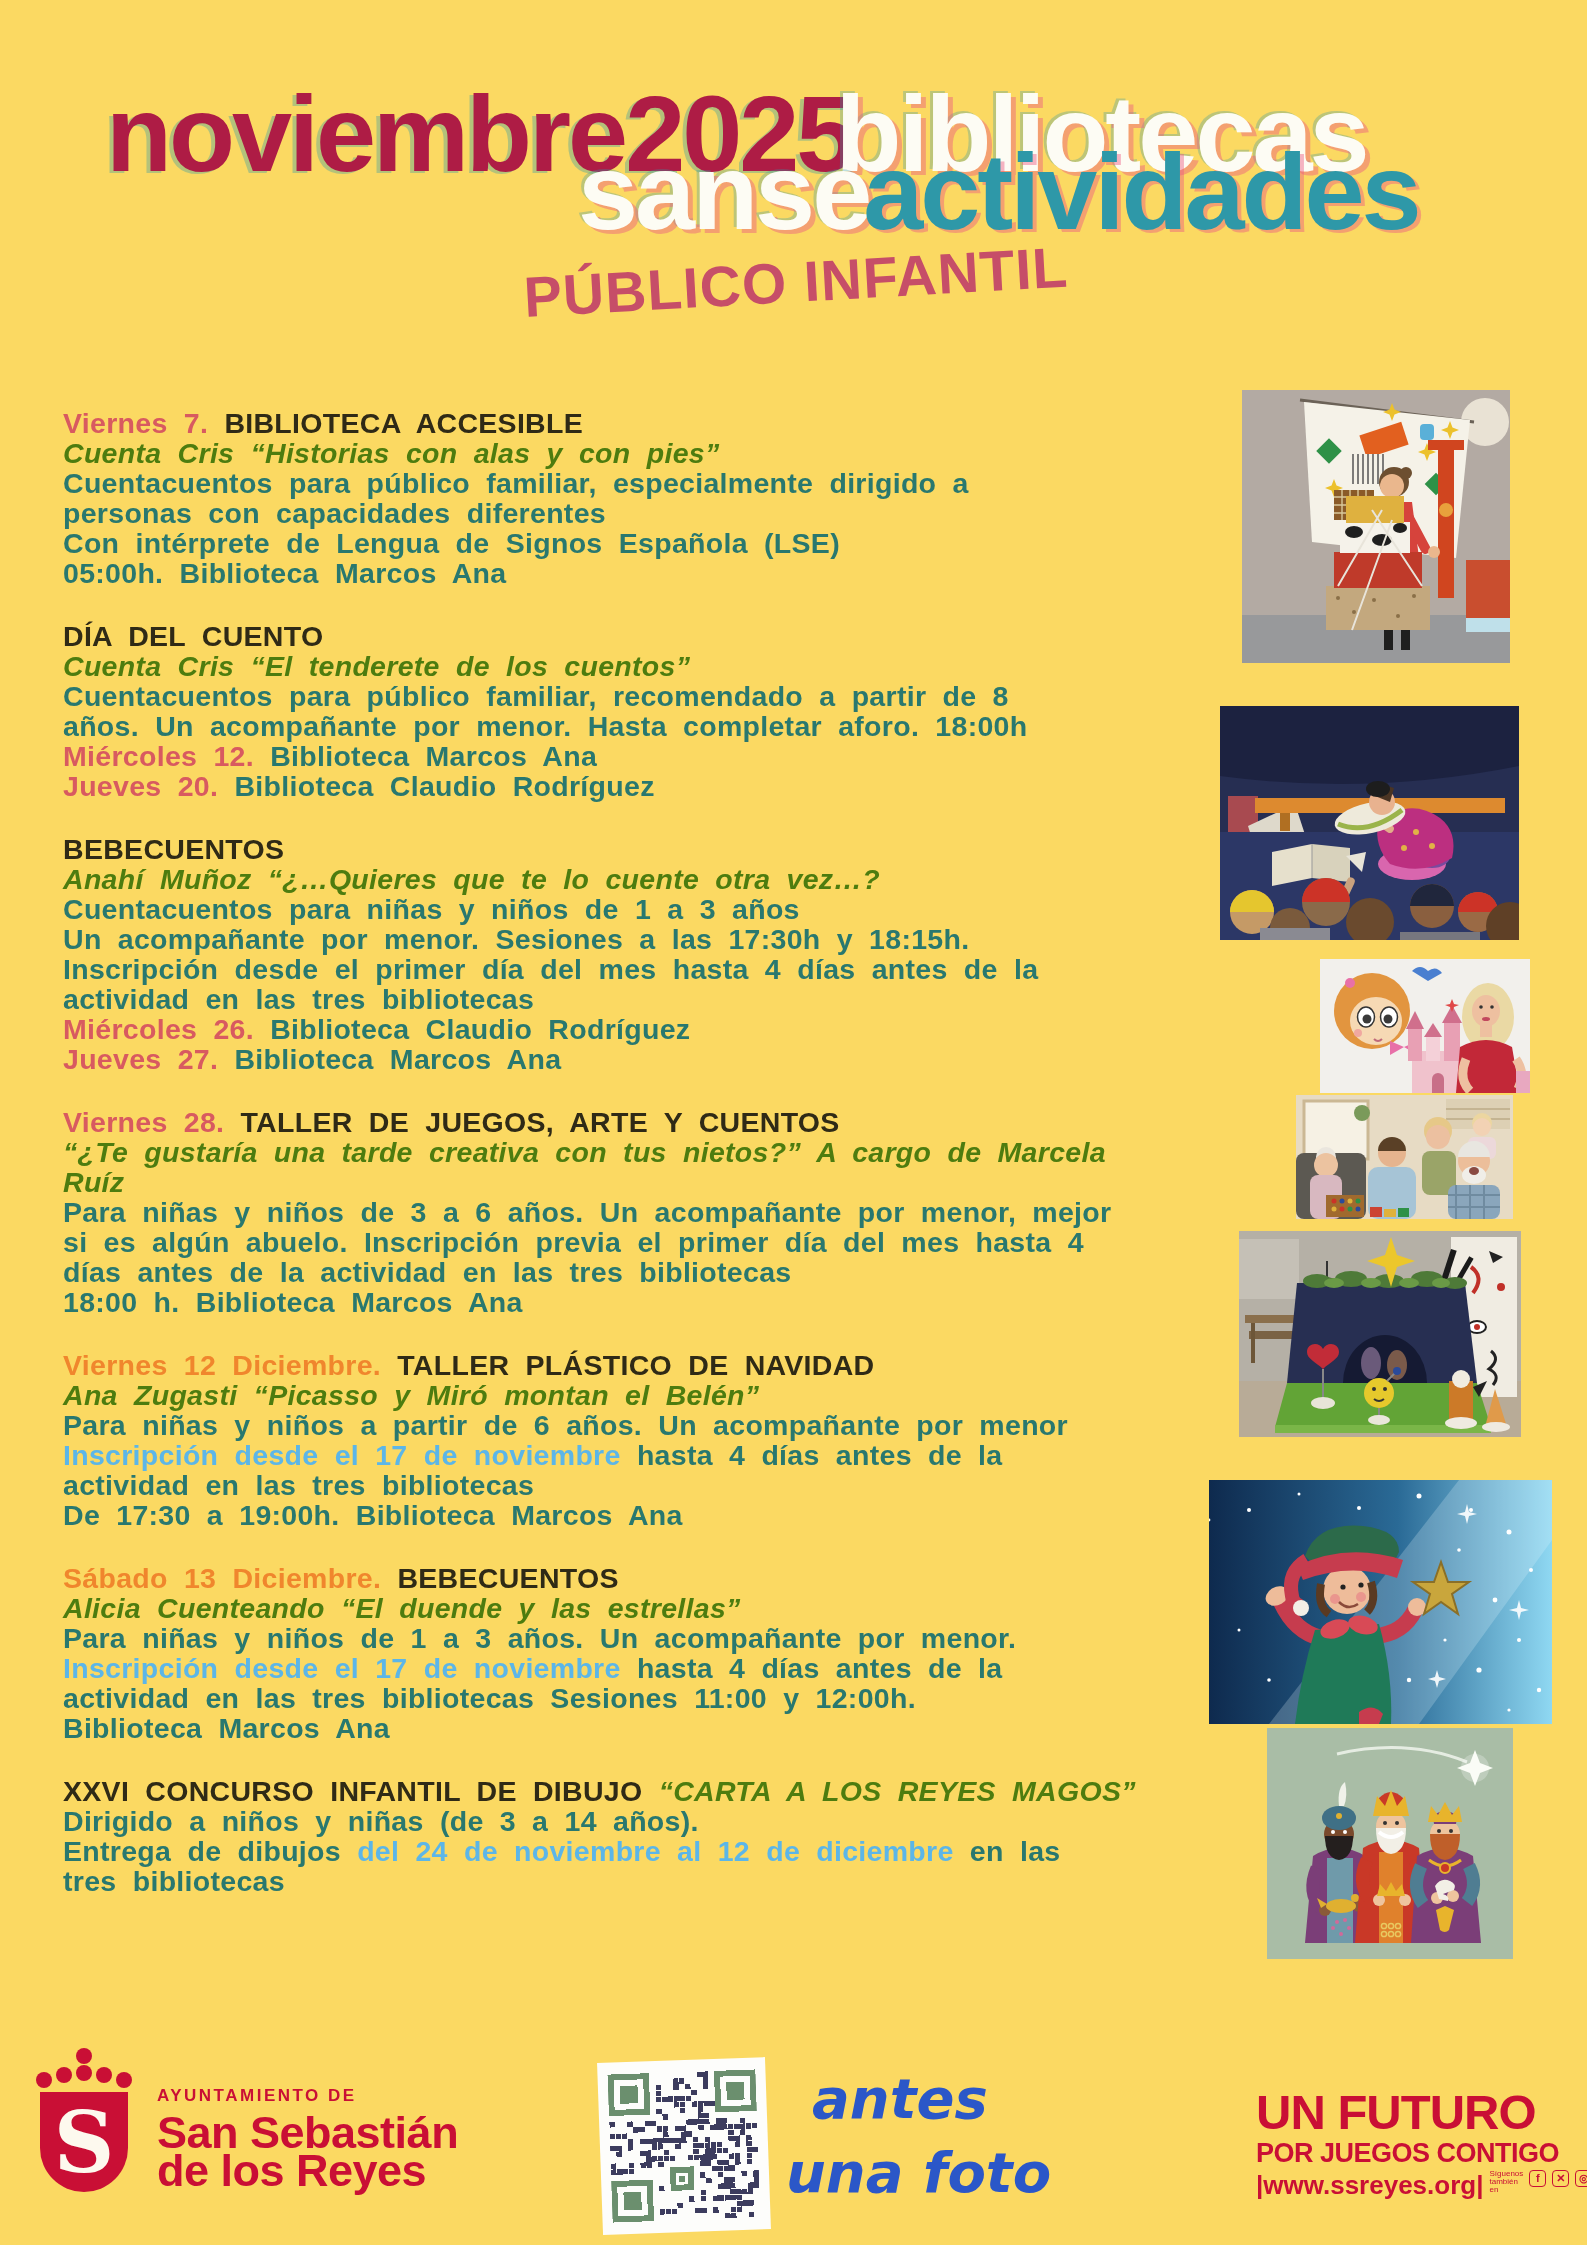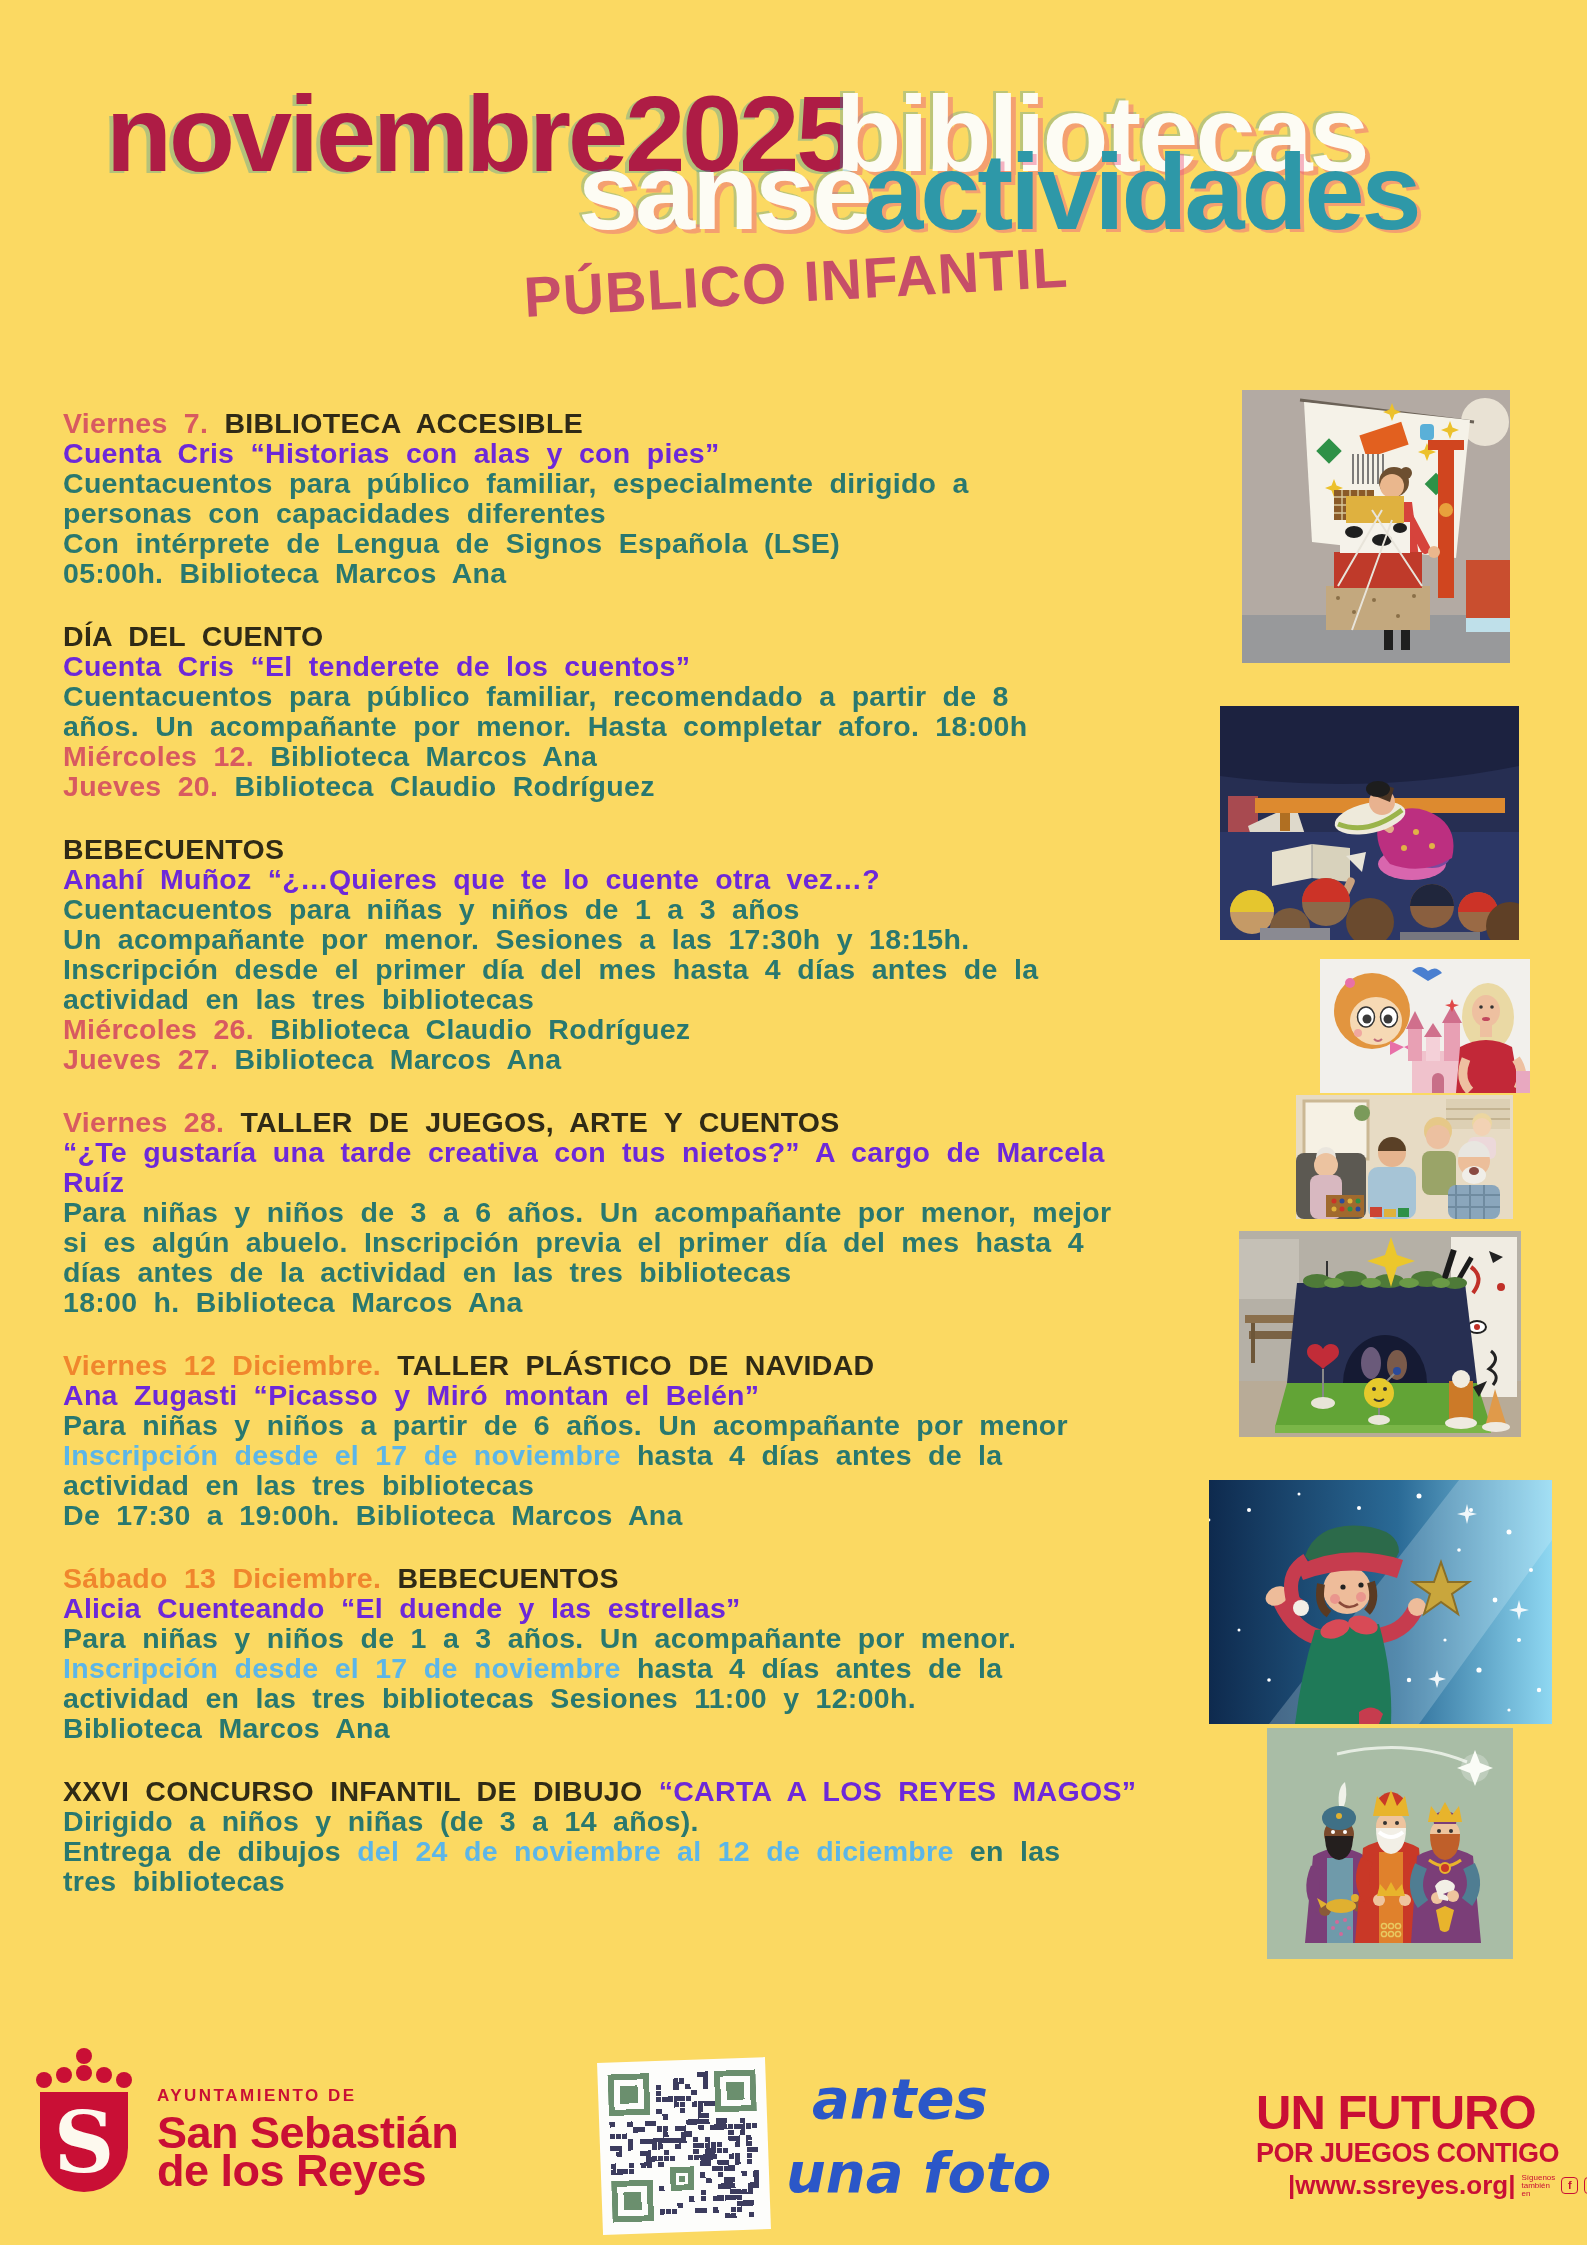--- a/index.html
+++ b/index.html
@@ -16,21 +16,21 @@
            transform:rotate(-3.2deg);transform-origin:left center;white-space:nowrap;letter-spacing:1px;}
 
   
   .events{position:absolute;left:63px;top:408px;width:1160px;font-size:28.5px;line-height:30px;
           word-spacing:8px;letter-spacing:.3px;}
   .event{margin-bottom:33px;}
   .line{white-space:nowrap;}
   .seg-coral{color:#d85a60;}
   .seg-orange{color:#f0862d;}
   .seg-dark{color:#2f2a16;}
-  .seg-gray{color:#6d28d9;}
+  .seg-gray{color:#4d7c0f;font-style:italic;}
   .seg-teal{color:#29786f;}
   .seg-blue{color:#5cb6e8;}
 
   
   .photo{position:absolute;overflow:hidden;}
   .photo svg{display:block;width:100%;height:100%;}
 
   
   .logo-svg{position:absolute;left:36px;top:2046px;width:96px;height:152px;}
   .council{position:absolute;left:157px;top:2086px;color:#c90f35;}
@@ -43,21 +43,21 @@
 
   .hazme{position:absolute;left:786px;top:2062px;color:#2b57c8;
          font-family:"DejaVu Sans",sans-serif;font-style:italic;font-weight:700;
          font-size:56px;line-height:74px;}
   .hazme .in{padding-left:26px;display:block;}
 
   .slogan{position:absolute;left:1256px;top:2086px;color:#c90f35;width:300px;}
   .slogan-l1{font-size:49px;line-height:52px;letter-spacing:-1px;white-space:nowrap;}
   .slogan-l2{font-size:27px;line-height:30px;letter-spacing:-.5px;white-space:nowrap;}
   .fw-light{font-weight:700;}
-  .webrow{display:flex;align-items:center;gap:6px;margin-top:2px;margin-left:32px;}
+  .webrow{display:flex;align-items:flex-start;gap:6px;margin-top:2px;}
   .web{font-size:26px;white-space:nowrap;}
   .follow{font-size:8px;line-height:8px;width:44px;font-weight:400;}
   .soc{width:17px;height:17px;border:1.6px solid #c90f35;border-radius:4px;font-size:11px;
        line-height:14px;text-align:center;color:#c90f35;box-sizing:border-box;flex:0 0 auto;}
 </style>
 </head>
 <body>
 
 <div class="page">
 

